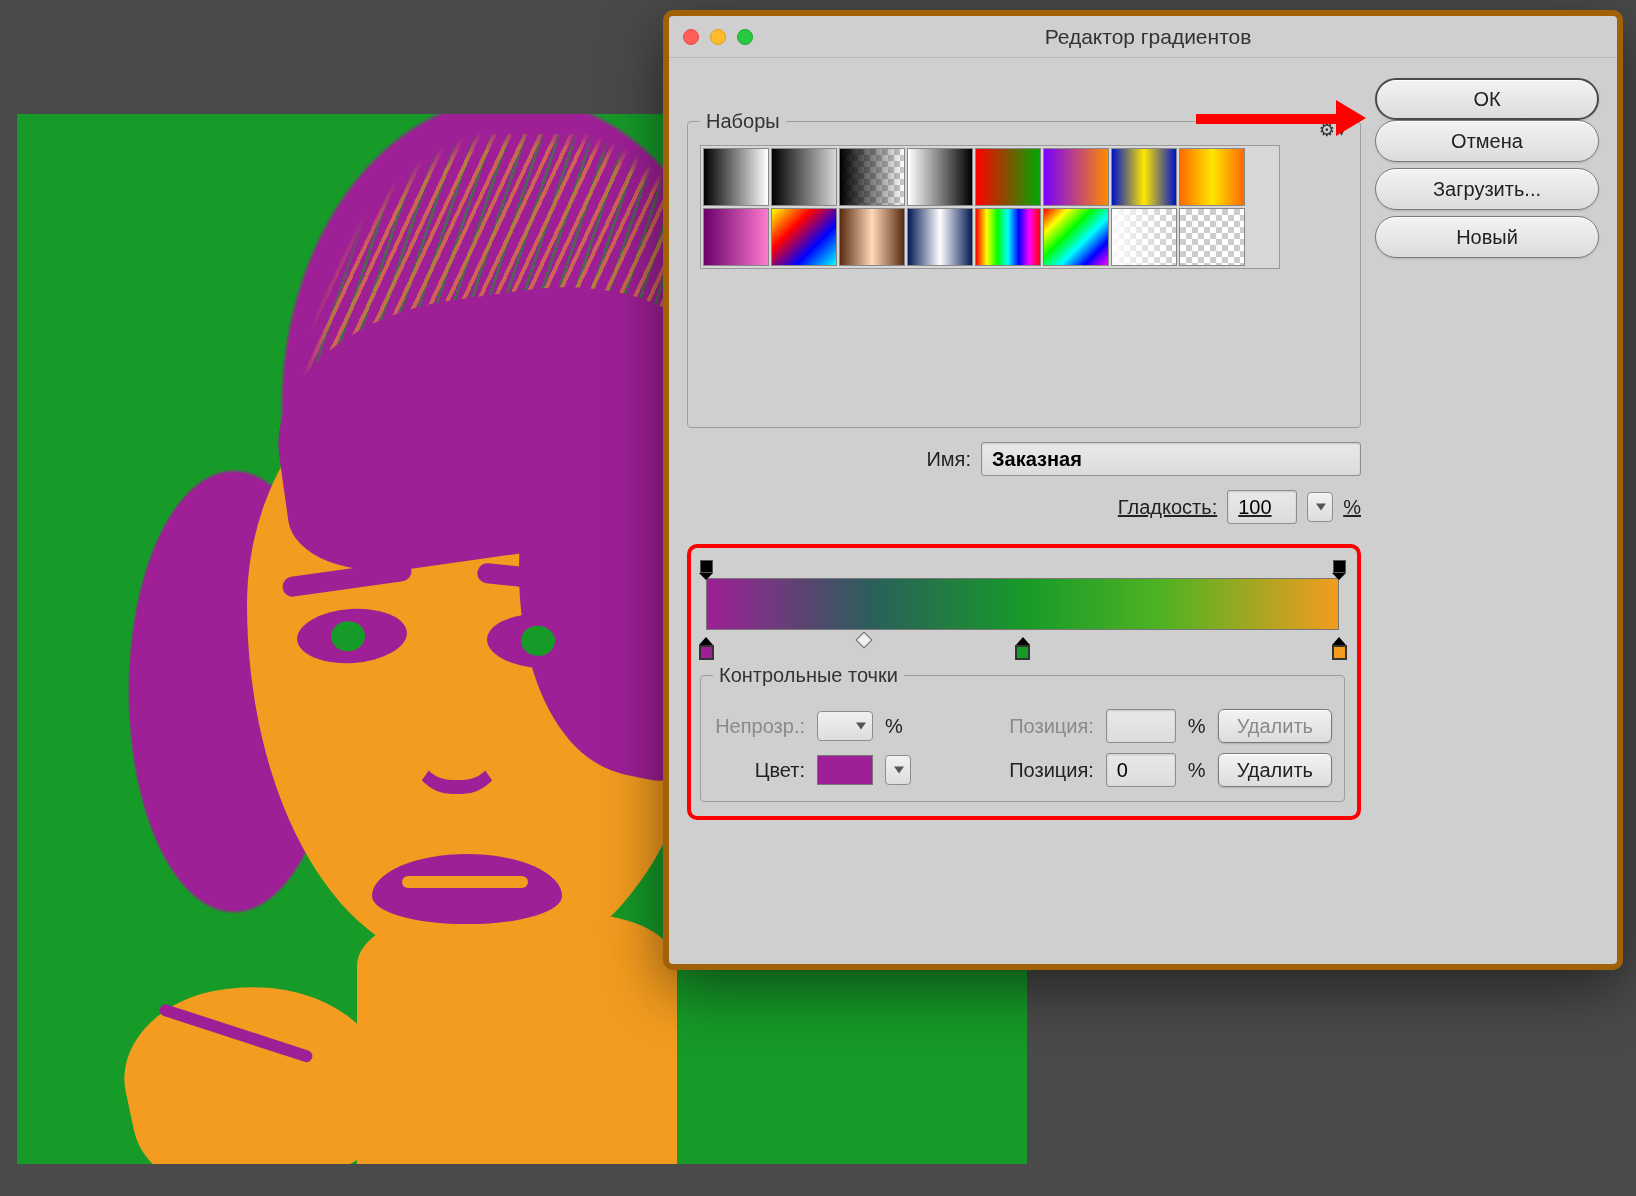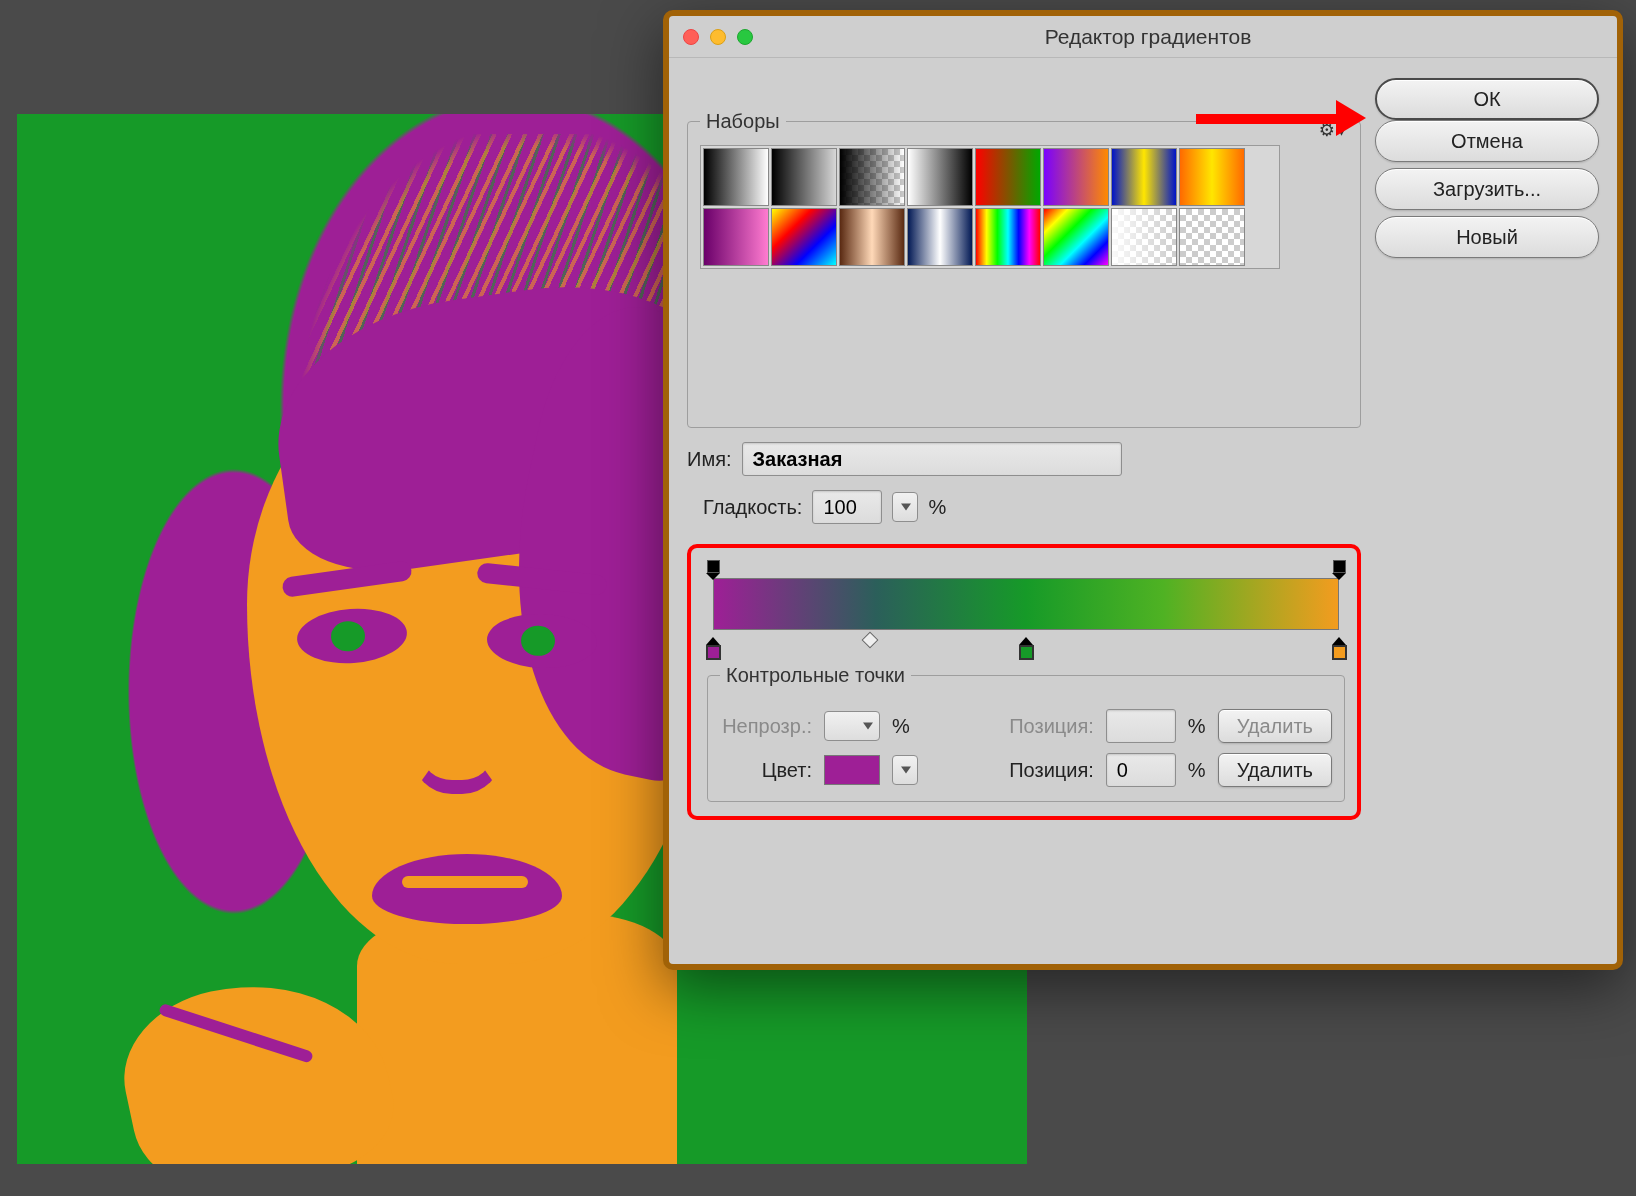--- a/index.html
+++ b/index.html
@@ -195,21 +195,21 @@
   .pg14{background:linear-gradient(135deg,#f00,#ff0,#0f0,#0ff,#00f,#f0f);}
   .pg15{
     background:
       linear-gradient(90deg,rgba(255,255,255,0.9),rgba(255,255,255,0)),
       repeating-conic-gradient(#ccc 0 25%,#fff 0 50%) 0 0/12px 12px;
   }
   .pg16{
     background: repeating-conic-gradient(#ccc 0 25%,#fff 0 50%) 0 0/12px 12px;
   }
 
-  .row { display:flex; align-items:center; gap:10px; }
+  .row { display:flex; align-items:center; gap:10px;justify-content:flex-end; }
   .lbl { font-size:20px; }
 
   input[type=text].field, .field {
     height:34px;
     background:linear-gradient(#e9e9e9,#dcdcdc);
     border:1px solid #8e8e8e;
     border-radius:3px;
     padding:0 10px;
     font-size:20px;
     box-shadow: inset 0 1px 2px rgba(0,0,0,0.15);
@@ -225,21 +225,21 @@
     content:""; position:absolute; right:10px; top:50%;
     width:0;height:0;border-left:6px solid transparent;border-right:6px solid transparent;border-top:8px solid #444;
     transform:translateY(-50%);
   }
   .unit { font-size:20px; }
 
   
   .grad-wrap {
     border:4px solid #ff0000;
     border-radius:10px;
-    padding:10px 12px 14px 16px;
+    padding:10px 12px 14px 9px;
     margin-top:6px;
     background:#cfcfcf;
   }
   .grad-track-wrap { position:relative; margin:20px 6px 34px 6px; }
   .opacity-stop {
     position:absolute; top:-18px; width:18px; height:18px;
     transform:translateX(-50%);
   }
   .opacity-stop .sq{width:13px;height:13px;background:#000;border:1px solid #555;margin:0 auto;}
   .opacity-stop .tri{
@@ -380,21 +380,21 @@
           </div>
         </div>
       </fieldset>
 
       <div class="row">
         <span class="lbl">Имя:</span>
         <input type="text" class="field" style="width: 380px; font-weight: bold;" value="Заказная">
       </div>
 
 
-      <div class="row" style="margin-left:16px;">
+      <div class="row" style="margin-left:16px;text-decoration:underline;">
         <span class="lbl">Гладкость:</span>
         <input type="text" class="field small" value="100" style="">
         <span class="mini-combo" style="width:26px"></span>
         <span class="unit">%</span>
       </div>
 
       <div class="grad-wrap">
 
         <div class="grad-track-wrap">
 

